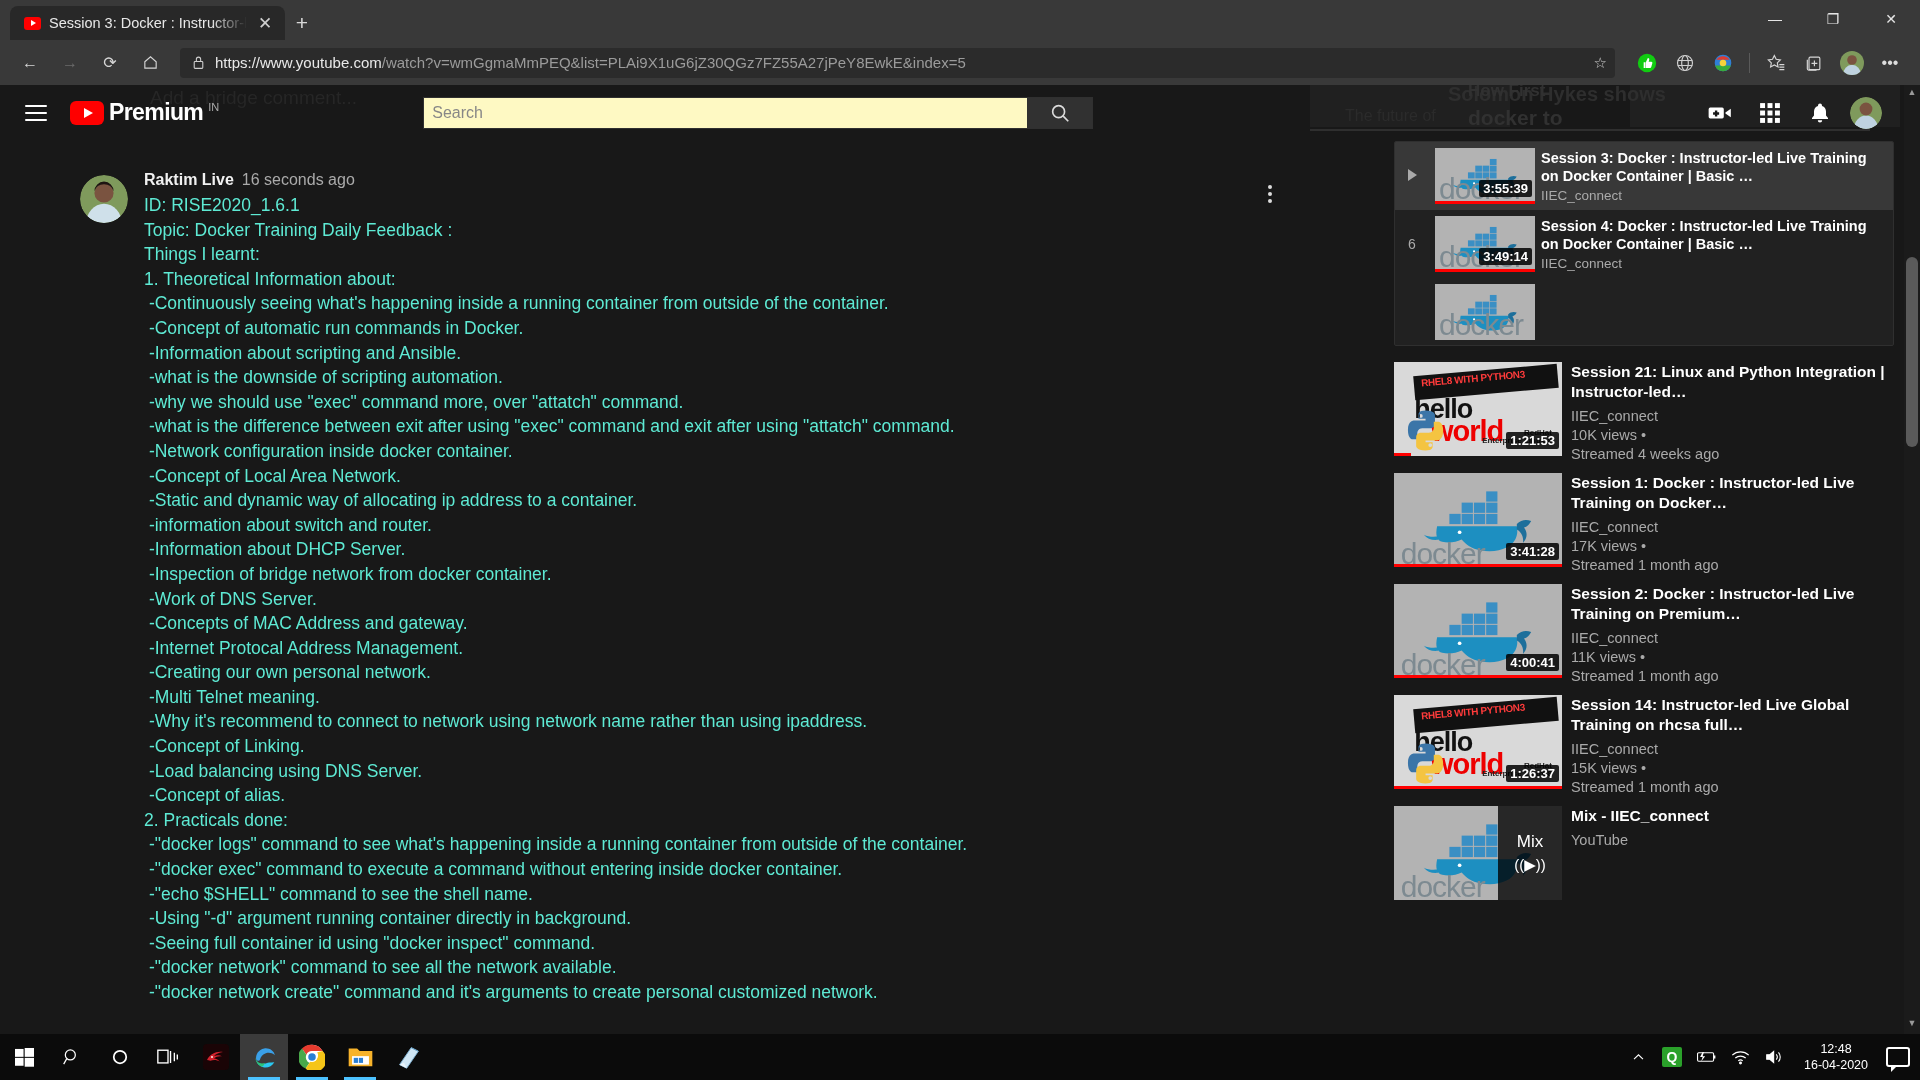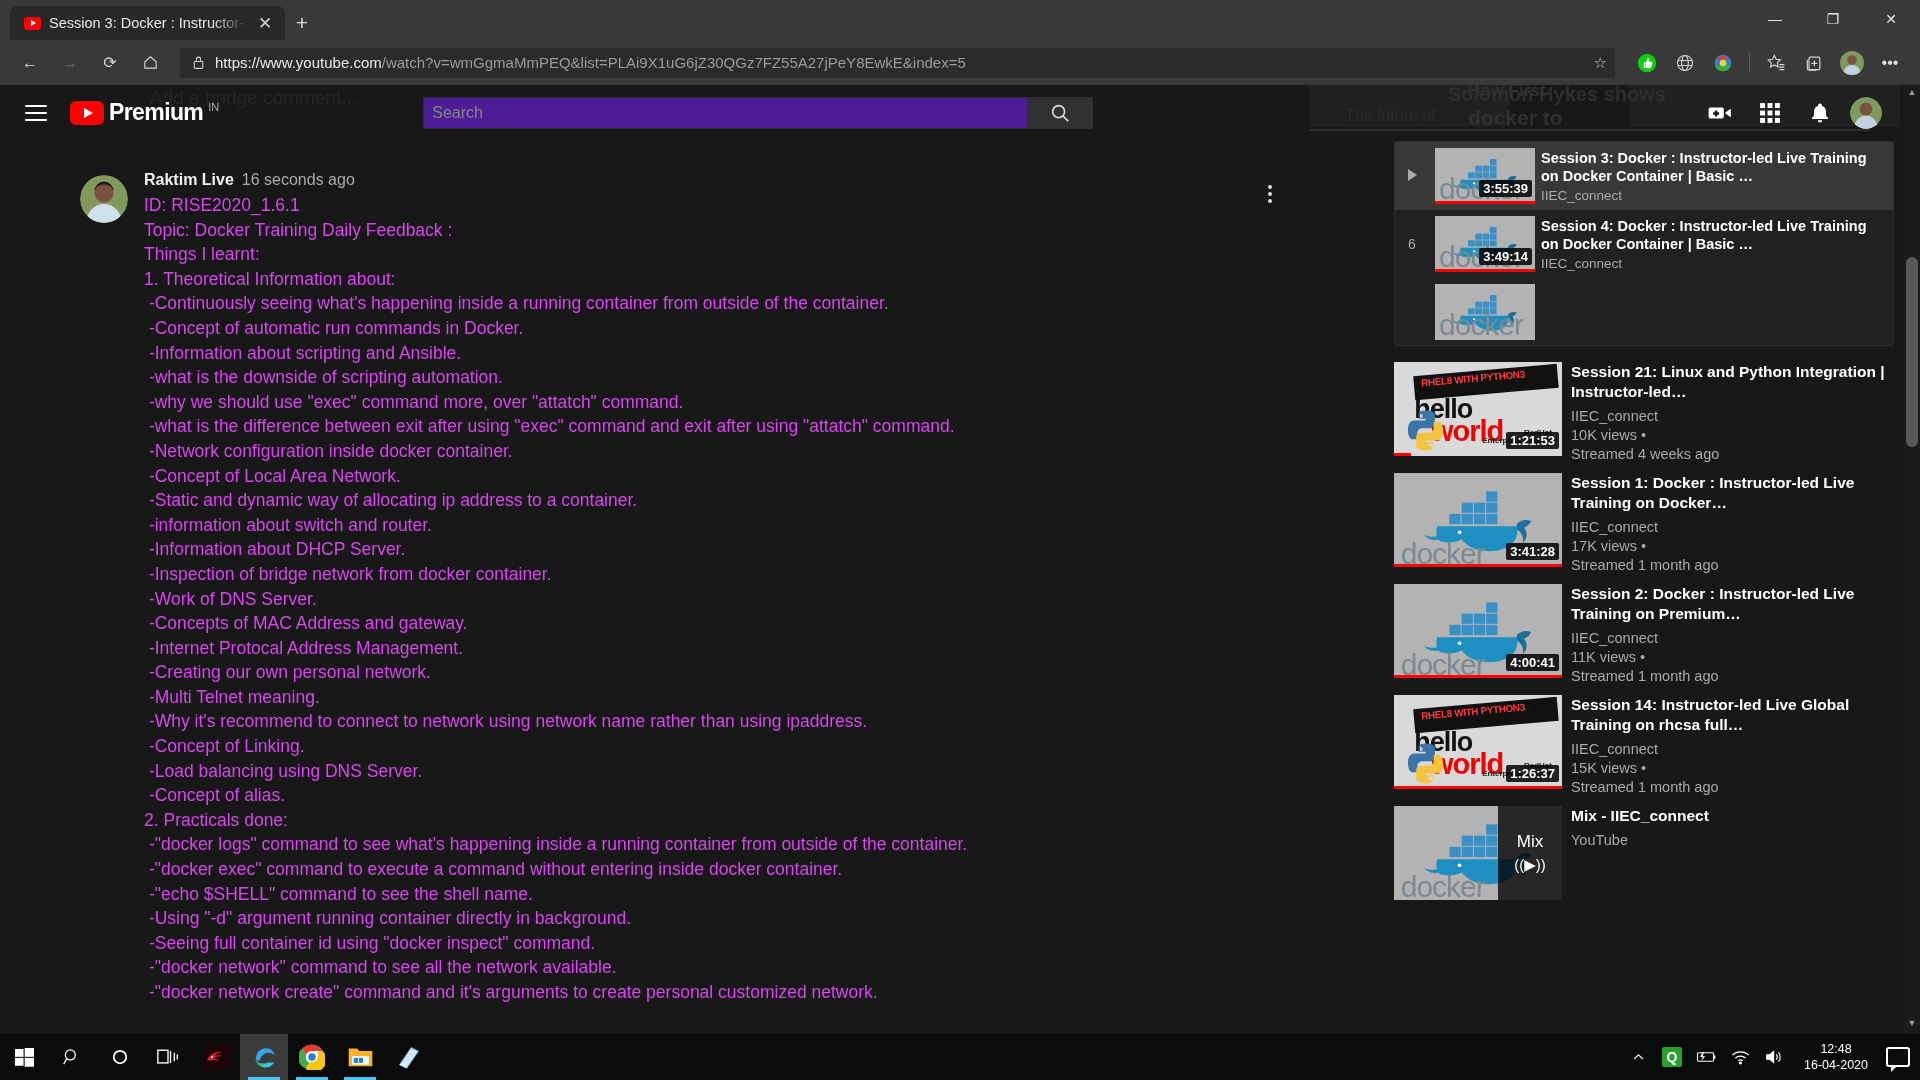--- a/index.html
+++ b/index.html
@@ -70,42 +70,42 @@
   .yt-hamb { width:40px; height:40px; display:flex; flex-direction:column; justify-content:center; gap:5px; padding:0 9px; cursor:pointer; }
   .yt-hamb i { display:block; height:2px; background:#fff; border-radius:1px; }
   .yt-logo { display:flex; align-items:flex-start; gap:5px; margin-left:14px; cursor:pointer; }
   .yt-play { width:34px; height:24px; background:#ff0000; border-radius:6px; display:flex; align-items:center; justify-content:center; }
   .yt-play::after { content:""; border-left:9px solid #fff; border-top:5.5px solid transparent; border-bottom:5.5px solid transparent; margin-left:2px; }
   .yt-word { color:#fff; font-size:23px; font-weight:700; letter-spacing:-0.6px; line-height:23px; }
   .yt-cc { color:#aaa; font-size:11px; line-height:11px; margin-top:1px; }
 
   .yt-searchwrap { display:flex; margin-left:204px; }
   .yt-search {
-    width:605px; height:32px; background:#4c1d95; border:1px solid #303030;
+    width:605px; height:32px; background:#fef9c3; border:1px solid #303030;
     display:flex; align-items:center; padding:0 8px;
   }
   .yt-search span { color:#878787; font-size:16px; }
   .yt-searchbtn {
     width:65px; height:32px; background:#313131; border:1px solid #303030; border-left:none;
     display:flex; align-items:center; justify-content:center; cursor:pointer;
   }
 
   .yt-actions { margin-left:auto; display:flex; align-items:center; gap:10px; }
   .yt-ico { width:40px; height:40px; display:flex; align-items:center; justify-content:center; cursor:pointer; }
   .yt-av { width:32px; height:32px; border-radius:50%; overflow:hidden; cursor:pointer; }
 
   
   .yt-main { position:absolute; top:56px; left:0; width:1290px; bottom:0; padding:30px 0 0 80px; }
   .comment { display:flex; gap:16px; }
   .c-av { width:48px; height:48px; border-radius:50%; overflow:hidden; flex:0 0 auto; margin-top:4px; }
   .c-body { flex:1; }
   .c-head { display:flex; align-items:baseline; gap:8px; margin-bottom:4px; }
   .c-author { color:#f1f1f1; font-size:16px; font-weight:700; }
   .c-time { color:#aaa; font-size:16px; }
-  .c-text { color:#d946ef; font-size:17.5px; line-height:24.6px; white-space:pre-wrap; }
+  .c-text { color:#5eead4; font-size:17.5px; line-height:24.6px; white-space:pre-wrap; }
   .c-menu { color:#dcdcdc; font-size:20px; letter-spacing:0; line-height:6px; width:40px; text-align:center; cursor:pointer; padding-top:14px; }
   .c-menu i { display:block; width:4px; height:4px; background:#dcdcdc; border-radius:50%; margin:0 auto 3px; }
 
   
   .yt-rail { position:absolute; top:56px; right:26px; width:500px; bottom:0; }
 
   .playlist {
     background:#212121; border:1px solid #2f2f2f; border-radius:2px;
     height:205px; overflow:hidden; position:relative; margin-bottom:16px;
   }

